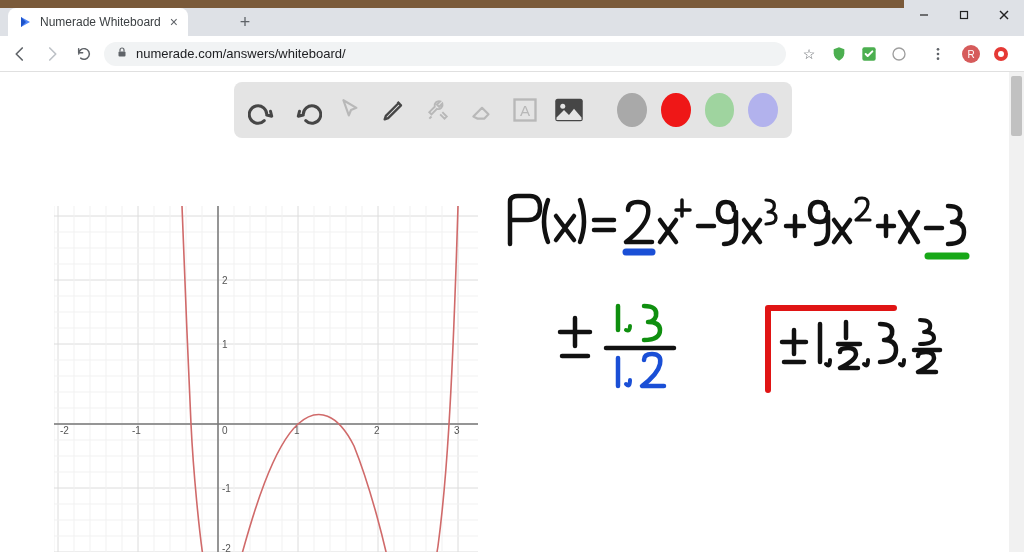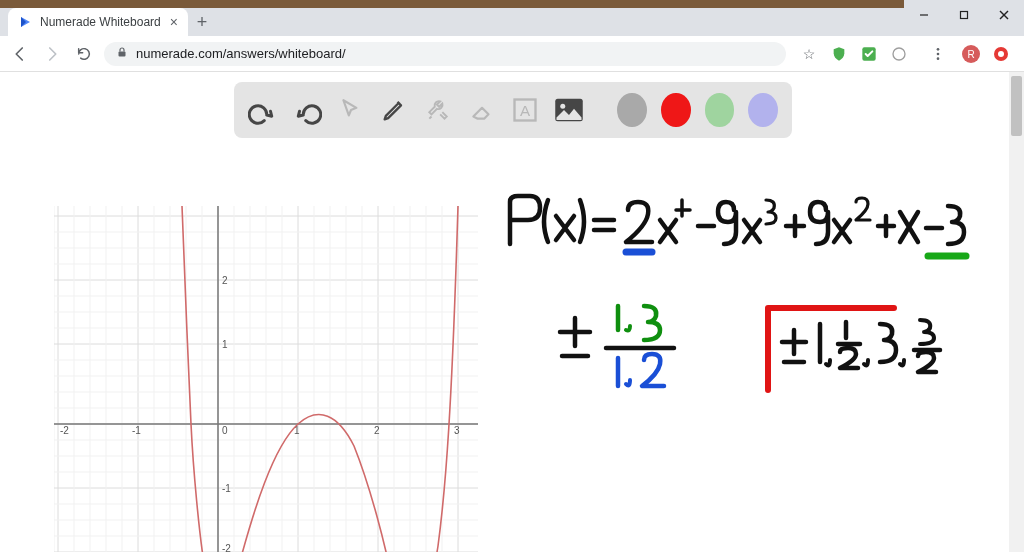--- a/index.html
+++ b/index.html
@@ -1,20 +1,20 @@
 <!DOCTYPE html>
 <html><head>
 <meta charset="utf-8">
 <style>
   * { margin: 0; padding: 0; box-sizing: border-box; }
   body { font-family: "Segoe UI", Arial, sans-serif; background: #fff; overflow: hidden; width: 1024px; height: 552px; }
 
   
   .titlebar { height: 8px; background: #7a5a3a; }
-  .tabstrip { height: 28px; background: #dee1e6; display: flex; align-items: flex-end; padding-left: 8px; }
+  .tabstrip { height: 28px; background: #dee1e6; display: flex; align-items: flex-end; padding-left: 8px; gap: 43px; }
   .tab { background: #fff; border-radius: 8px 8px 0 0; height: 28px; display: flex; align-items: center; padding: 0 10px; gap: 8px; min-width: 180px; font-size: 12px; color: #3c4043; }
   .tab .favicon { width: 14px; height: 14px; display:flex; align-items:center; justify-content:center; }
   .tab .close { font-size: 14px; color: #5f6368; cursor: pointer; margin-left: auto; }
   .newtab { width: 28px; height: 28px; display: flex; align-items: center; justify-content: center; color: #5f6368; font-size: 18px; cursor: pointer; }
   .win-controls { position: absolute; right: 0; top: 0; height: 30px; display: flex; background:#dee1e6;}
   .win-btn { width: 40px; height: 30px; display: flex; align-items: center; justify-content: center; color: #222; font-size: 13px; cursor: pointer; }
 
   
   .toolbar { height: 36px; background: #fff; border-bottom: 1px solid #e0e0e0; display: flex; align-items: center; padding: 0 8px; gap: 8px; }
   .nav-btn { width: 24px; height: 24px; display:flex; align-items:center; justify-content:center; color:#5f6368; cursor:pointer; border-radius: 50%; }

